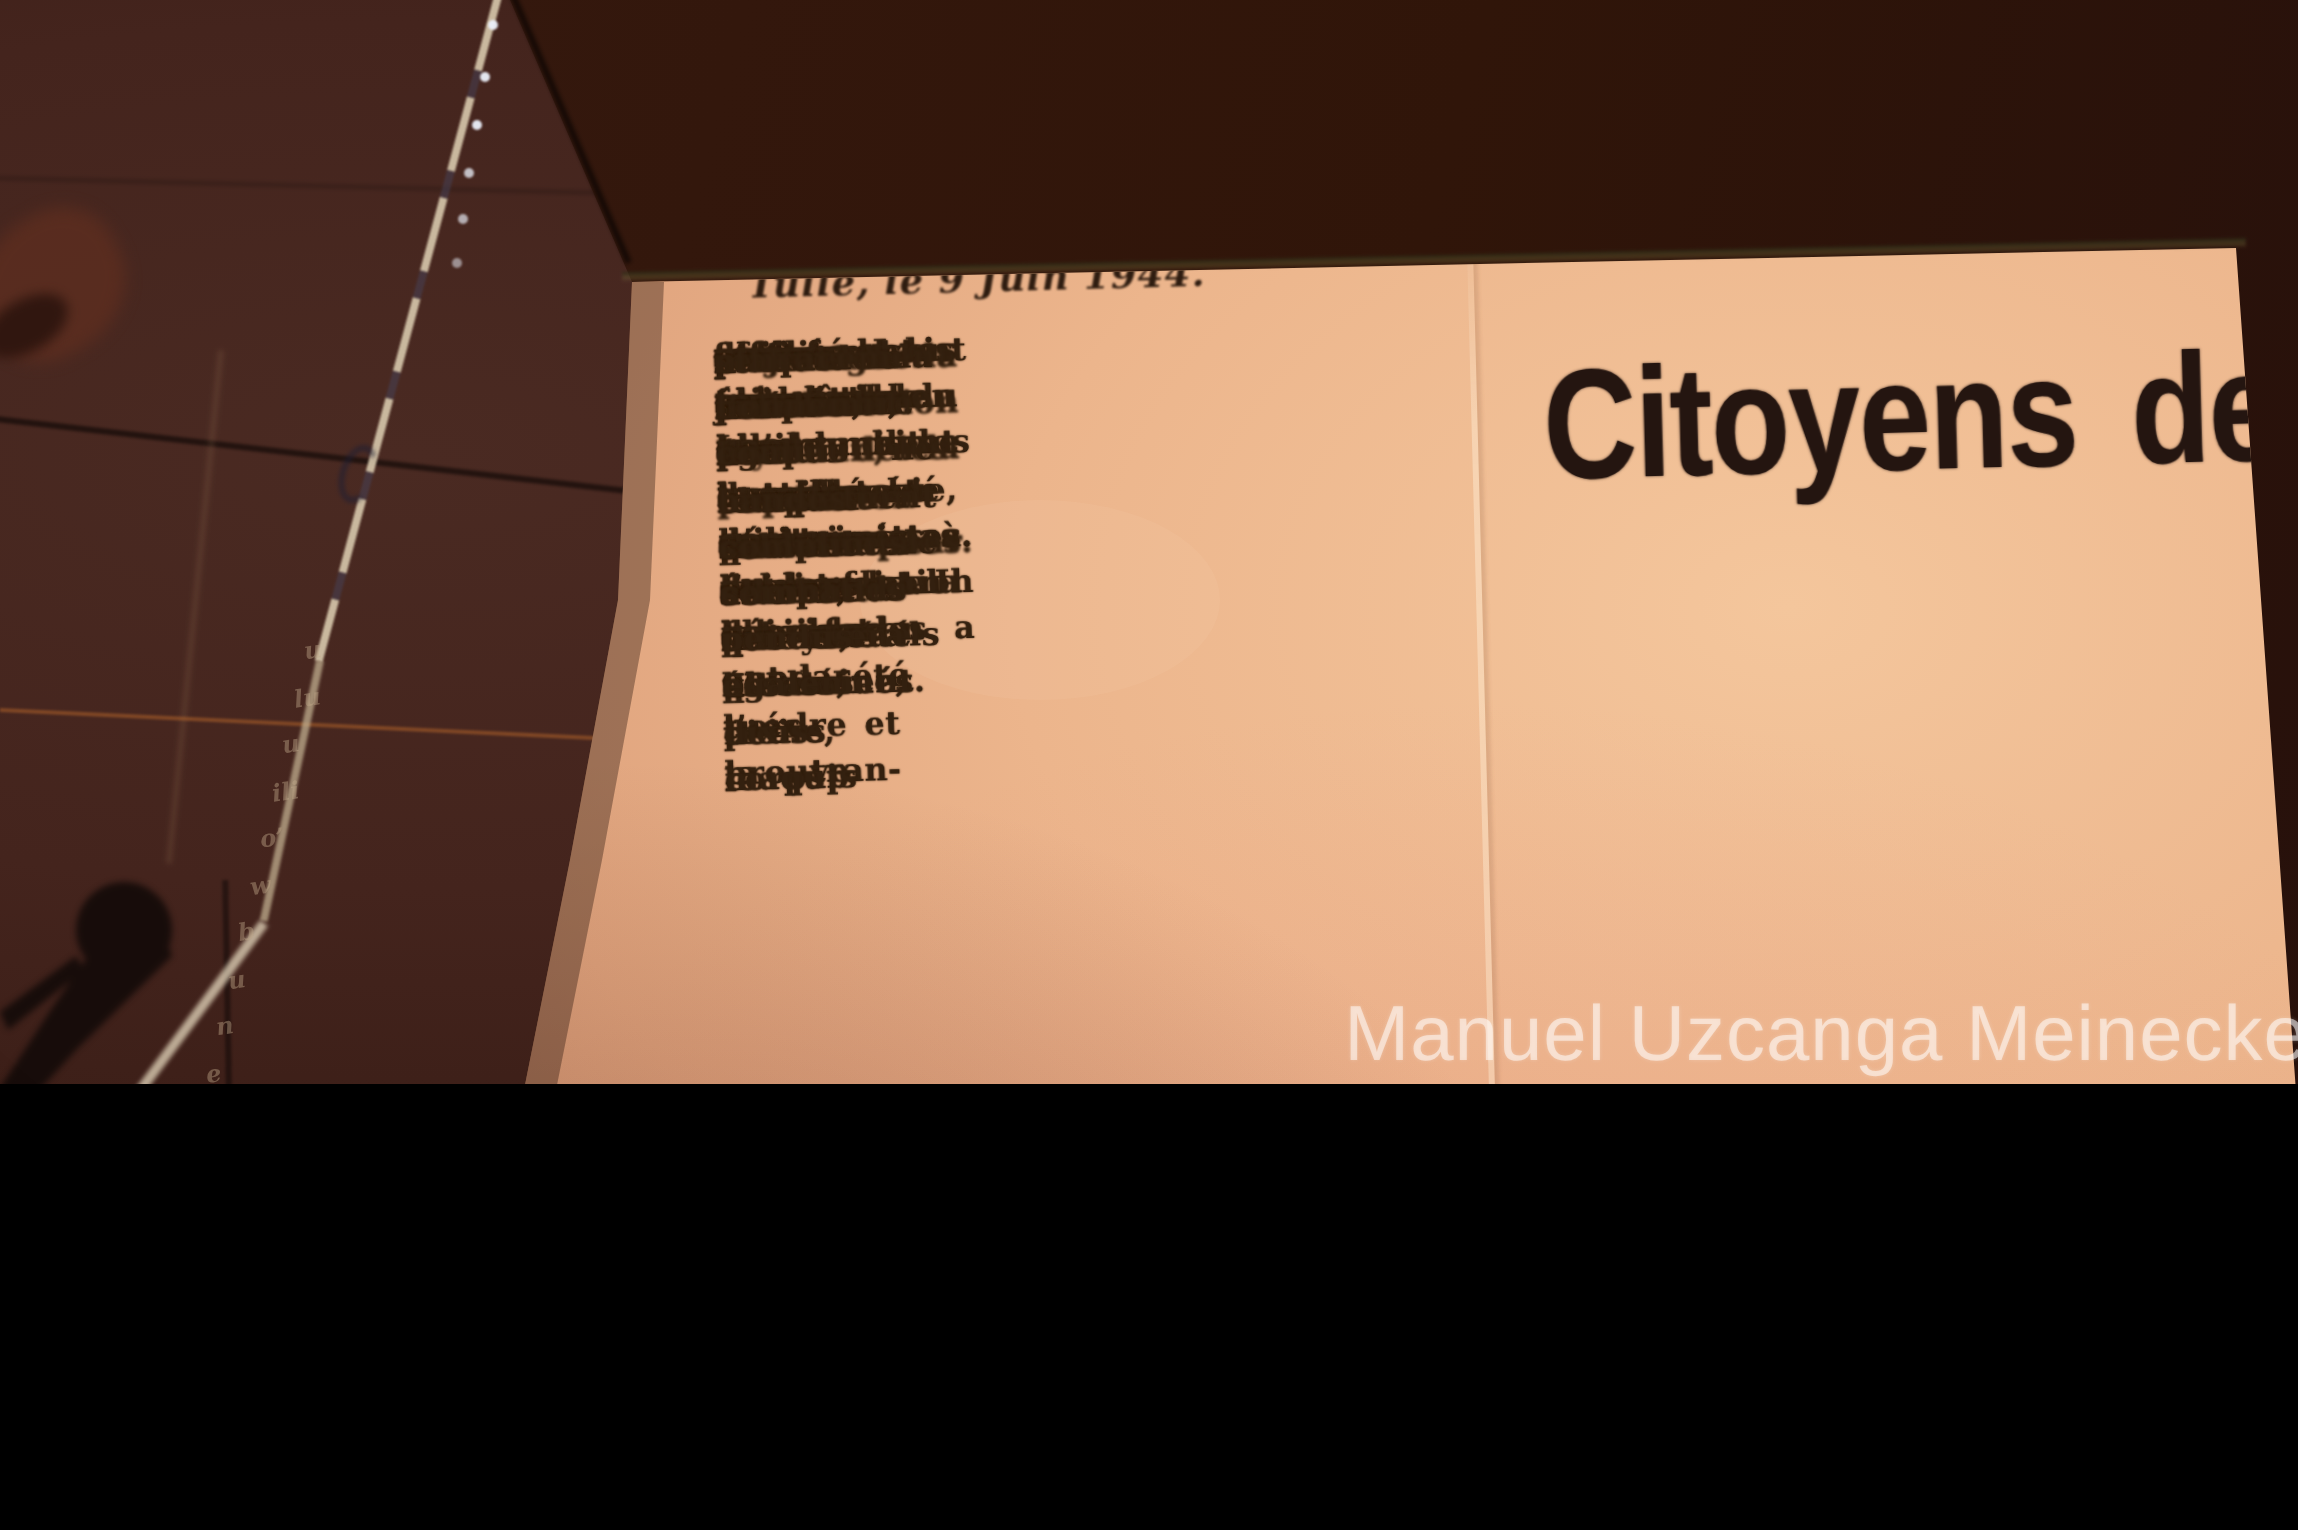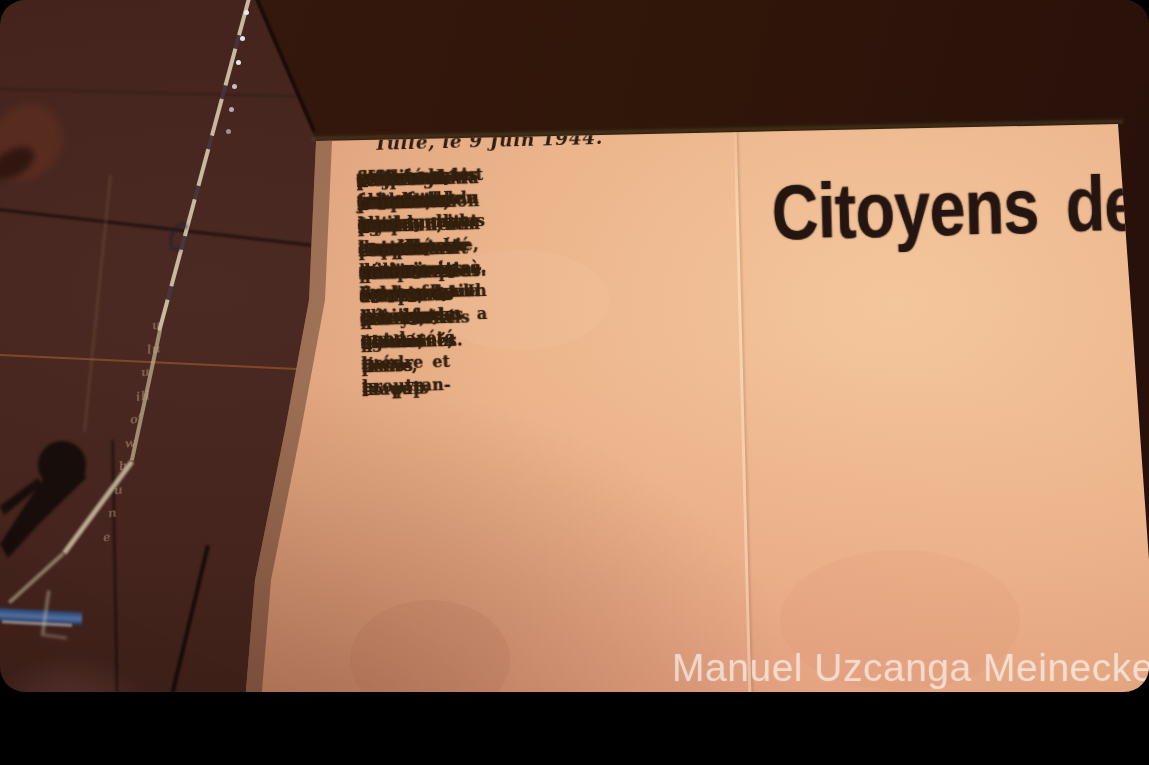--- a/index.html
+++ b/index.html
@@ -1,19 +1,19 @@
 <!DOCTYPE html>
 <html lang="fr"><head>
 <meta charset="utf-8">
 <style>
   html,body{margin:0;padding:0;background:#000;}
-  #stage{position:relative;width:1149px;height:692px;overflow:hidden;
+  #stage{position:relative;width:1149px;height:542px;overflow:hidden;
          background:
            radial-gradient(120% 100% at 18% 42%, #4a2a22 0%, #44241d 40%, #381c15 75%, #2c1511 100%);
-         font-family:"DejaVu Serif", serif;border-radius:25px;}
+         font-family:"DejaVu Serif", serif;}
   #stage *{position:absolute;box-sizing:border-box;}
 
   
   .mauve-glow{left:-60px;top:620px;width:260px;height:220px;
       background:radial-gradient(closest-side, rgba(170,105,110,.38), rgba(170,105,110,0) 70%);}
 
   .seam-92{left:-4px;top:88px;width:660px;height:2px;background:rgba(0,0,0,.22);
       transform:rotate(1.4deg);transform-origin:left top;filter:blur(1px);}
   .seam-a{left:-2px;top:208px;width:318px;height:2.5px;background:rgba(8,3,2,.6);
       transform:rotate(6.5deg);transform-origin:left top;filter:blur(.8px);}

